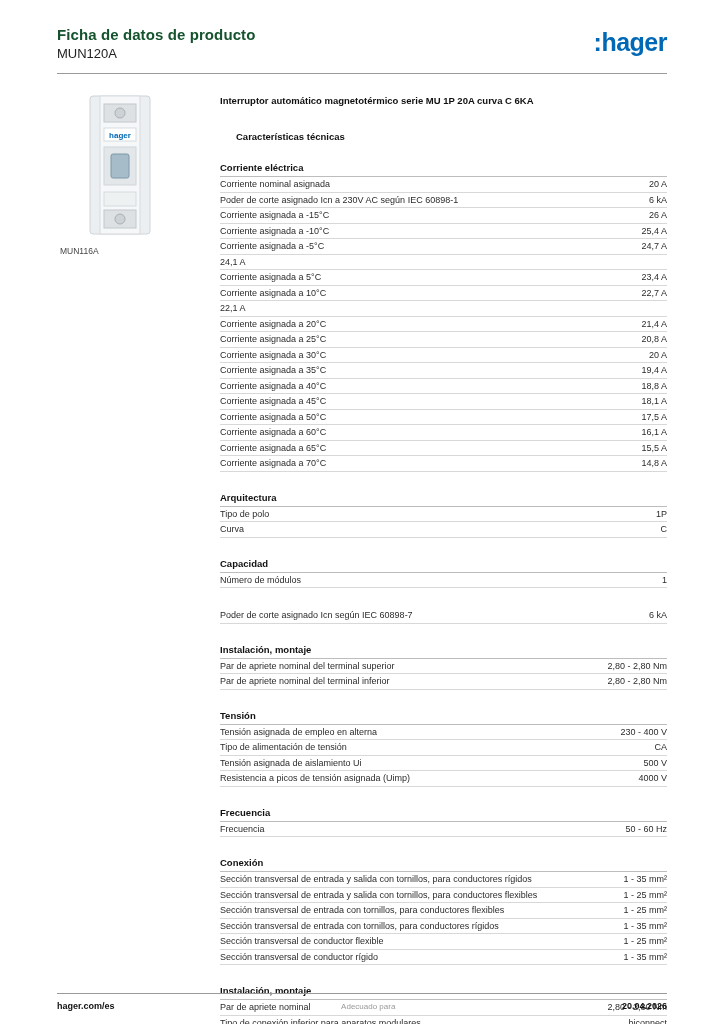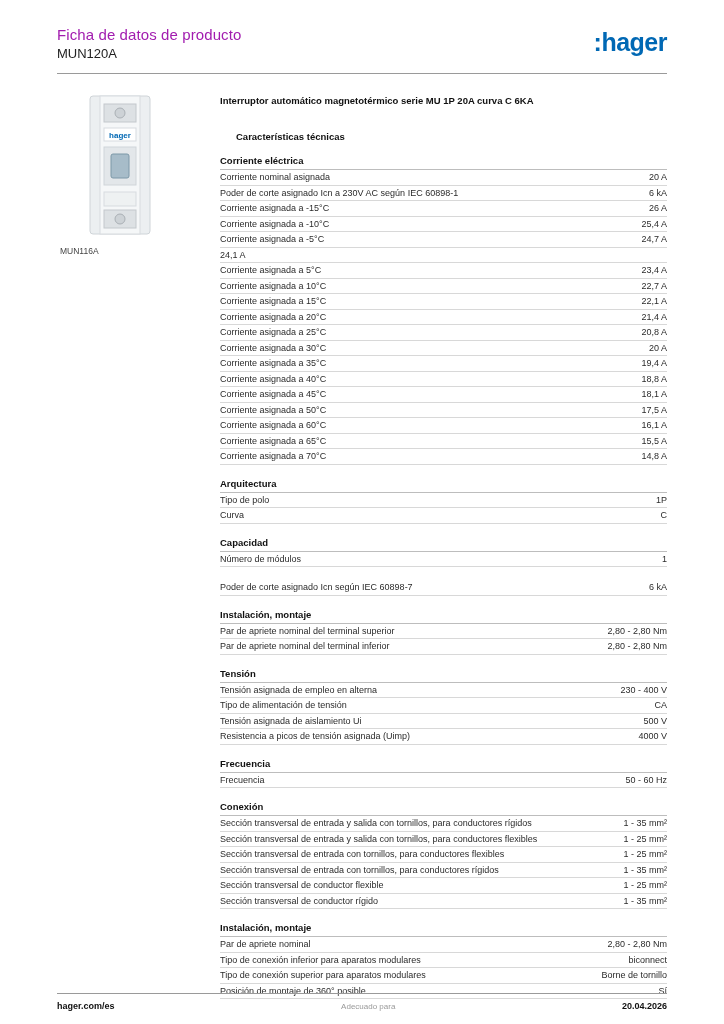--- a/index.html
+++ b/index.html
@@ -10,36 +10,36 @@
     width: 724px; height: 1024px;
     background: #ffffff;
     overflow: hidden;
   }
   
   .header {
     position: absolute; top: 26px; left: 57px; right: 57px;
     padding-bottom: 12px;
     border-bottom: 1px solid #9a9a9a;
   }
-  .doc-title { font-size: 15px; font-weight: normal; color: #a21caf; letter-spacing: .1px; }
+  .doc-title { font-size: 15px; font-weight: bold; color: #14532d; letter-spacing: .1px; }
   .doc-subtitle { font-size: 13px; color: #222; margin-top: 3px; }
   .logo {
     position: absolute; right: 0; top: 2px;
     font-size: 25px; font-weight: bold; color: #0068b4;
     letter-spacing: -0.5px;
   }
   
   .left-col { position: absolute; left: 60px; top: 92px; width: 150px; }
   .product-photo { width: 128px; height: 146px; display: block; }
   .photo-caption { font-size: 8.5px; color: #444; margin-top: 8px; }
   
   .right-col { position: absolute; left: 220px; top: 95px; width: 447px; }
   .product-desc { font-size: 9.5px; font-weight: bold; color: #111; line-height: 1.3; }
   .tech-heading { font-size: 9.5px; font-weight: bold; color: #111; margin-top: 24px; margin-left: 16px; }
-  .section { margin-top: 13px; }
+  .section { margin-top: 20px; }
   .section-title {
     font-size: 9.5px; font-weight: bold; color: #111;
     padding-bottom: 3px; border-bottom: 1px solid #bdbdbd;
   }
   .spec-row {
     display: flex; justify-content: space-between; align-items: baseline;
     border-bottom: 1px solid #d8d8d8;
     padding: 2px 0 2.5px 0;
     font-size: 9px; color: #2b2b2b;
   }
@@ -115,21 +115,20 @@
           </div>
           <div class="spec-row">
             <span class="spec-label">Corriente asignada a 5°C</span>
             <span class="spec-value">23,4 A</span>
           </div>
           <div class="spec-row">
             <span class="spec-label">Corriente asignada a 10°C</span>
             <span class="spec-value">22,7 A</span>
           </div>
           <div class="spec-row">
-            <span class="spec-label">Corriente asignada a 15°C</span>
             <span class="spec-value">22,1 A</span>
           </div>
           <div class="spec-row">
             <span class="spec-label">Corriente asignada a 20°C</span>
             <span class="spec-value">21,4 A</span>
           </div>
           <div class="spec-row">
             <span class="spec-label">Corriente asignada a 25°C</span>
             <span class="spec-value">20,8 A</span>
           </div>

